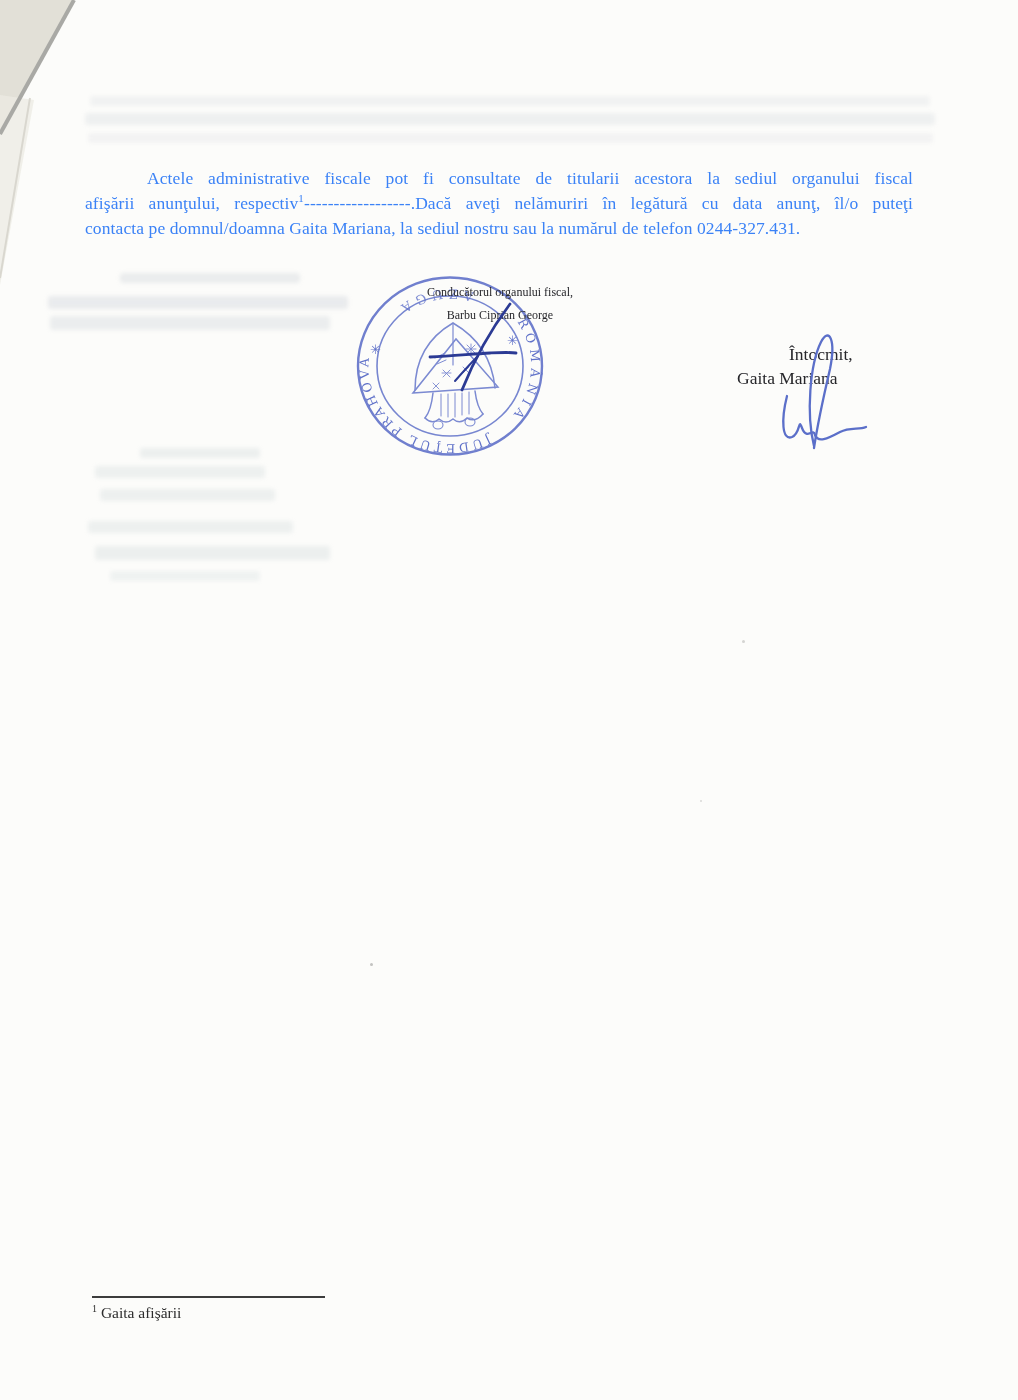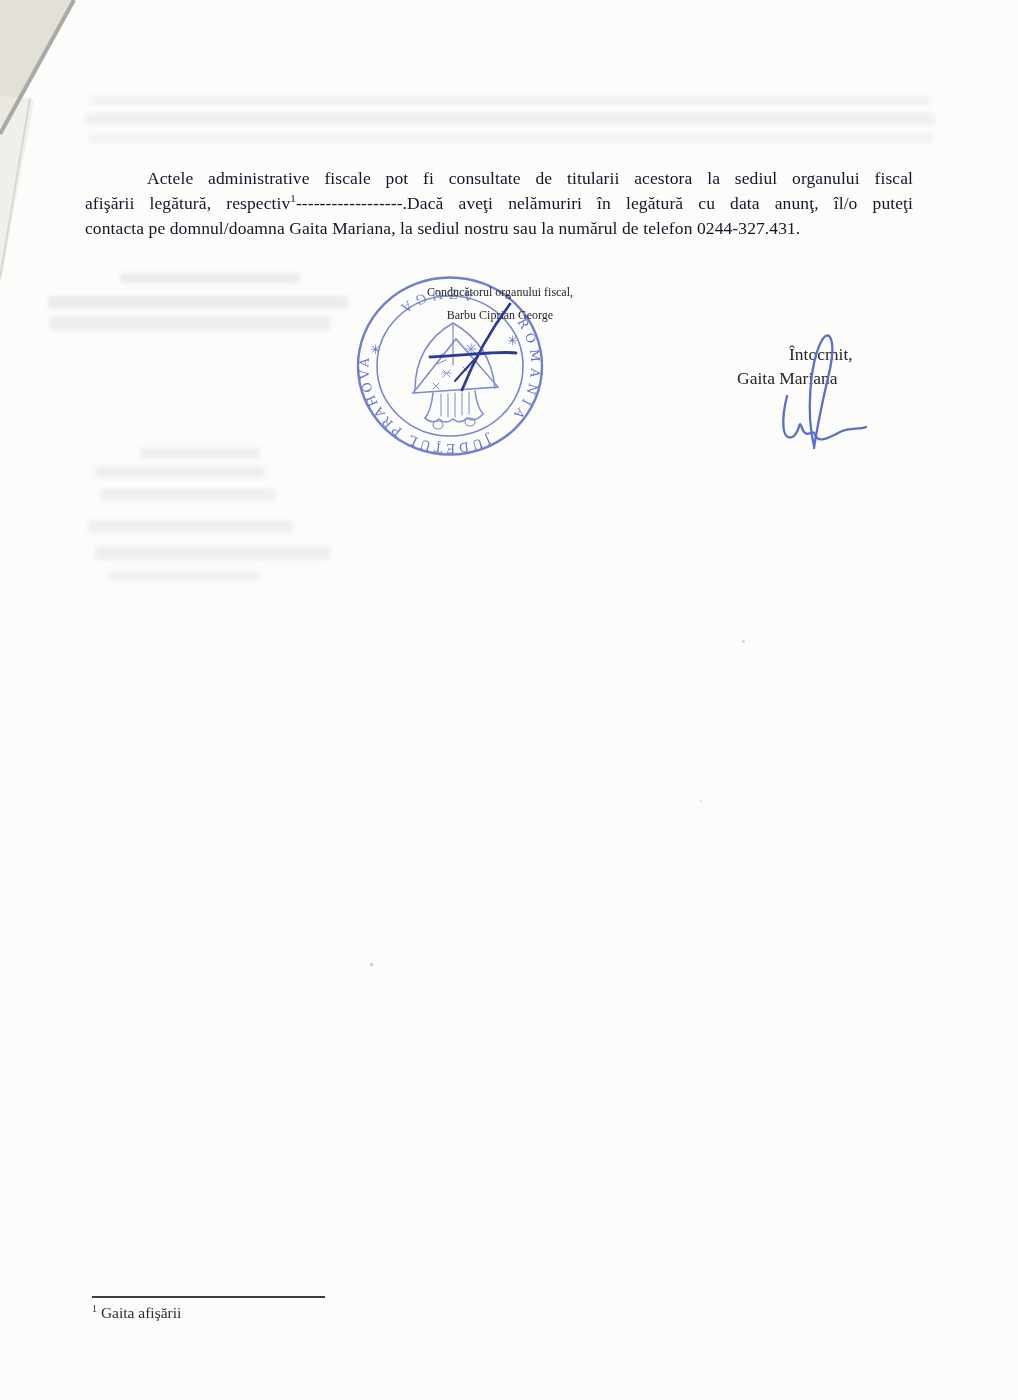--- a/index.html
+++ b/index.html
@@ -8,21 +8,21 @@
     background:#fcfcfa;
     font-family:"Liberation Serif", serif;
   }
   
   .corner-fold{position:absolute;left:0;top:0;z-index:1;}
   .smudge{position:absolute;z-index:1;filter:blur(2px);border-radius:3px;pointer-events:none;}
   .speck{position:absolute;z-index:1;border-radius:50%;background:#8a8a88;opacity:.5;}
   
   .para{
     position:absolute;left:85px;top:166px;width:828px;z-index:3;
-    font-size:17.5px;line-height:25px;color:#0f172a;letter-spacing:.1px;
+    font-size:17.5px;line-height:25px;color:#3b82f6;letter-spacing:.1px;
   }
   .pline{text-align:justify;text-align-last:justify;white-space:normal;}
   .pline.first{padding-left:62px;}
   .pline.last{text-align:right;text-align-last:left;}
   .pline sup{font-size:11px;line-height:0;vertical-align:super;}
   
   .signatory{
     position:absolute;left:370px;top:281px;width:260px;z-index:4;
     text-align:center;font-size:12px;line-height:23px;color:#26262a;
   }
@@ -63,21 +63,21 @@
 <div class="smudge" style="left:100px;top:489px;width:175px;height:12px;background:rgba(140,160,170,0.13)"></div>
 <div class="smudge" style="left:88px;top:521px;width:205px;height:12px;background:rgba(140,160,170,0.13)"></div>
 <div class="smudge" style="left:95px;top:546px;width:235px;height:14px;background:rgba(140,160,170,0.14)"></div>
 <div class="smudge" style="left:110px;top:571px;width:150px;height:10px;background:rgba(140,160,170,0.11)"></div>
 <div class="speck" style="left:370px;top:963px;width:3px;height:3px;"></div>
 <div class="speck" style="left:742px;top:640px;width:3px;height:3px;opacity:.35"></div>
 <div class="speck" style="left:700px;top:800px;width:2px;height:2px;opacity:.3"></div>
 
 <div class="para">
   <div class="pline first">Actele administrative fiscale pot fi consultate de titularii acestora la sediul organului fiscal</div>
-  <div class="pline"><span>afişării legătură, respectiv</span><sup>1</sup><span>------------------.Dacă aveţi nelămuriri în legătură cu data anunţ, îl/o puteţi</span></div>
+  <div class="pline"><span>afişării anunţului, respectiv</span><sup>1</sup><span>------------------.Dacă aveţi nelămuriri în legătură cu data anunţ, îl/o puteţi</span></div>
   <div class="pline last">contacta pe domnul/doamna Gaita Mariana, la sediul nostru sau la numărul de telefon 0244-327.431.</div>
 </div>
 
 <svg class="stamp" viewBox="0 0 190 182">
   <g stroke="#4a5ec2" fill="none">
     <ellipse cx="95" cy="91" rx="92" ry="88.5" stroke-width="2.4" opacity="0.9"></ellipse>
     <ellipse cx="95" cy="91" rx="73" ry="70" stroke-width="1.6" opacity="0.85"></ellipse>
   </g>
   <defs>
     <path id="arcL" d="M 138 157 A 81 78 0 0 1 14 83"></path>

